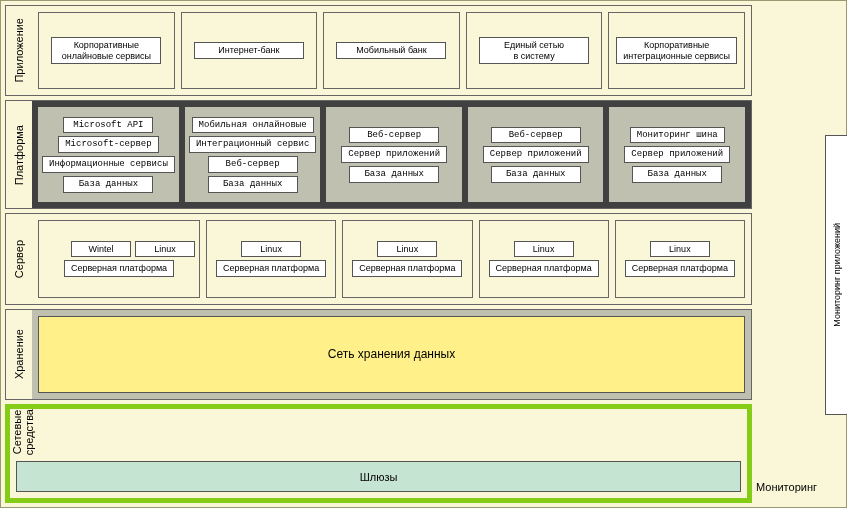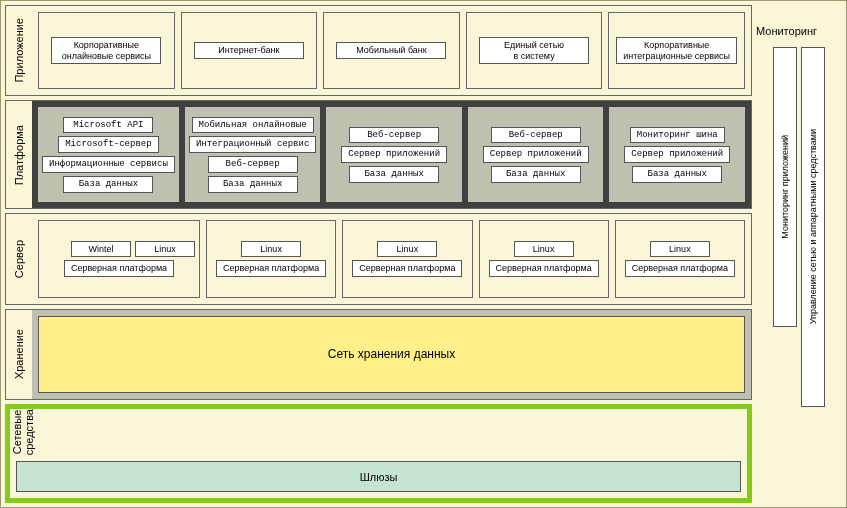--- a/index.html
+++ b/index.html
@@ -1,19 +1,19 @@
 <!DOCTYPE html>
 <html><head>
 <meta charset="utf-8">
 <style>
   * { box-sizing: border-box; margin: 0; padding: 0; }
   body { font-family: Arial, Helvetica, sans-serif; font-size: 10px; background: #fff; }
   .canvas { width: 847px; height: 508px; display: flex; gap: 4px; padding: 4px; background: #faf6d8; border: 1px solid #9a9a72; }
   .left { flex: 1; display: flex; flex-direction: column; gap: 4px; }
-  .right { width: 86px; display: flex; flex-direction: column; align-items: flex-start; }
+  .right { width: 86px; display: flex; flex-direction: row; align-items: flex-end; }
 
   .row { display: flex; flex: 1; border: 1px solid #666; }
   .row-tall { flex: 1.2; }
   .row-label { width: 26px; display: flex; align-items: center; justify-content: center; border-right: 0px solid #666; }
   .vlabel { writing-mode: vertical-rl; transform: rotate(180deg); font-size: 11px; white-space: nowrap; }
   .row-body { flex: 1; display: flex; gap: 6px; padding: 6px; }
   .col { flex: 1; border: 1px solid #666; display: flex; flex-direction: column; align-items: center; justify-content: center; gap: 3px; padding: 4px; }
   .col-yellow { background: #faf6d8; }
   .col-gray { background: #c0c0b0; }
   .full-yellow { background: #fff08a; }

